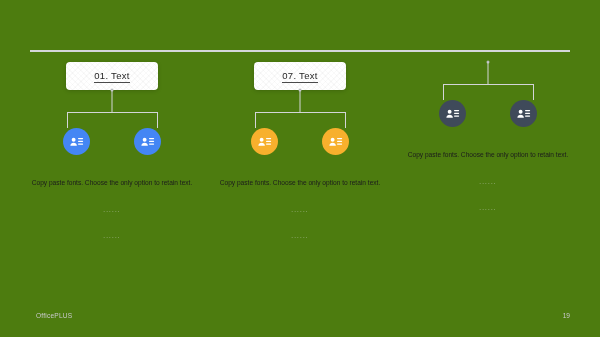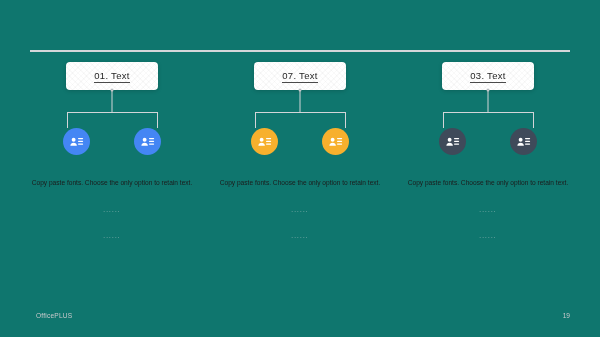--- a/index.html
+++ b/index.html
@@ -12,21 +12,21 @@
     height: 337px;
     font-family: "Liberation Sans", sans-serif;
     overflow: hidden;
     position: relative;
   }
 
   .slide {
     position: relative;
     width: 600px;
     height: 337px;
-    background: #0f766e;
+    background: #4d7c0f;
   }
 
   
   .top-rule {
     position: absolute;
     left: 30px;
     top: 50px;
     width: 540px;
     height: 2px;
     background: #d5d7da;
@@ -260,23 +260,20 @@
       </div>
 
       <div class="body-text">Copy paste fonts. Choose the only option to retain text.</div>
 
       <div class="dots">......</div>
       <div class="dots second">......</div>
     </div>
 
     <div class="column">
 
-      <div class="title-card">
-        <span class="title-text">03. Text</span>
-      </div>
 
       <div class="connector">
         <div class="conn-dot"></div>
         <div class="conn-vert-top"></div>
         <div class="conn-horiz"></div>
         <div class="conn-leg left"></div>
         <div class="conn-leg right"></div>
       </div>
 
       <div class="icon-row">

